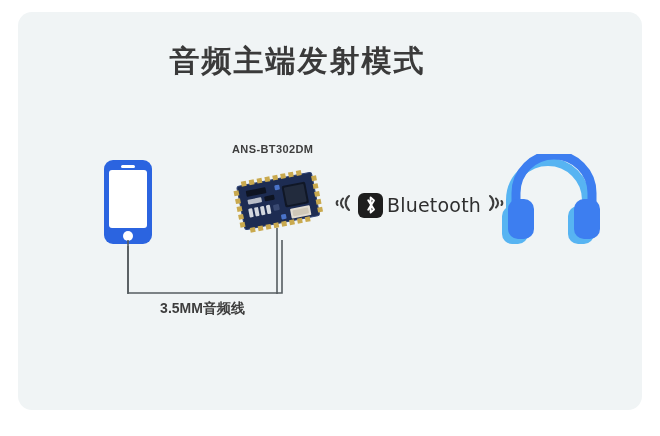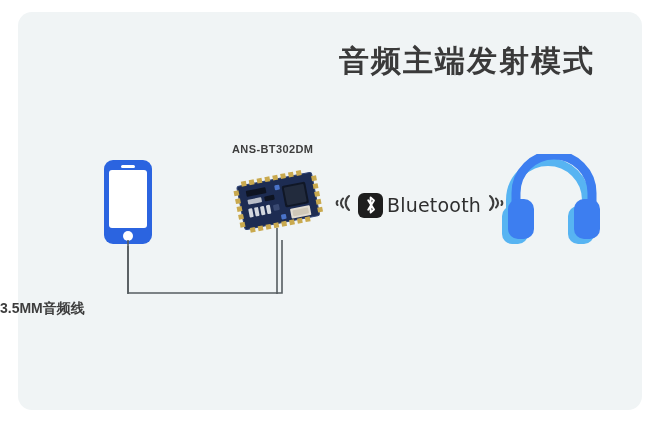--- a/index.html
+++ b/index.html
@@ -31,21 +31,21 @@
     background: #f0f4f5;
     border-radius: 14px;
   }
 
   
   .title {
     position: absolute;
     left: 0;
     top: 41px;
     width: 595px;
-    text-align: right;
+    text-align: center;
     font-size: 30px;
     font-weight: bold;
     letter-spacing: 2px;
     color: #3a3a3a;
     font-family: Liberation Serif, serif;
     white-space: nowrap;
   }
 
   
   .module-label {
@@ -150,21 +150,21 @@
     width: 170px;
     height: 62px;
   }
 
   
   .cable-label {
     position: absolute;
     left: 0px;
     top: 300px;
     width: 405px;
-    text-align: left;
+    text-align: center;
     font-size: 14px;
     font-weight: bold;
     color: #3d3d3d;
     white-space: nowrap;
   }
 </style>
 </head>
 <body>
 
 <div class="page">

